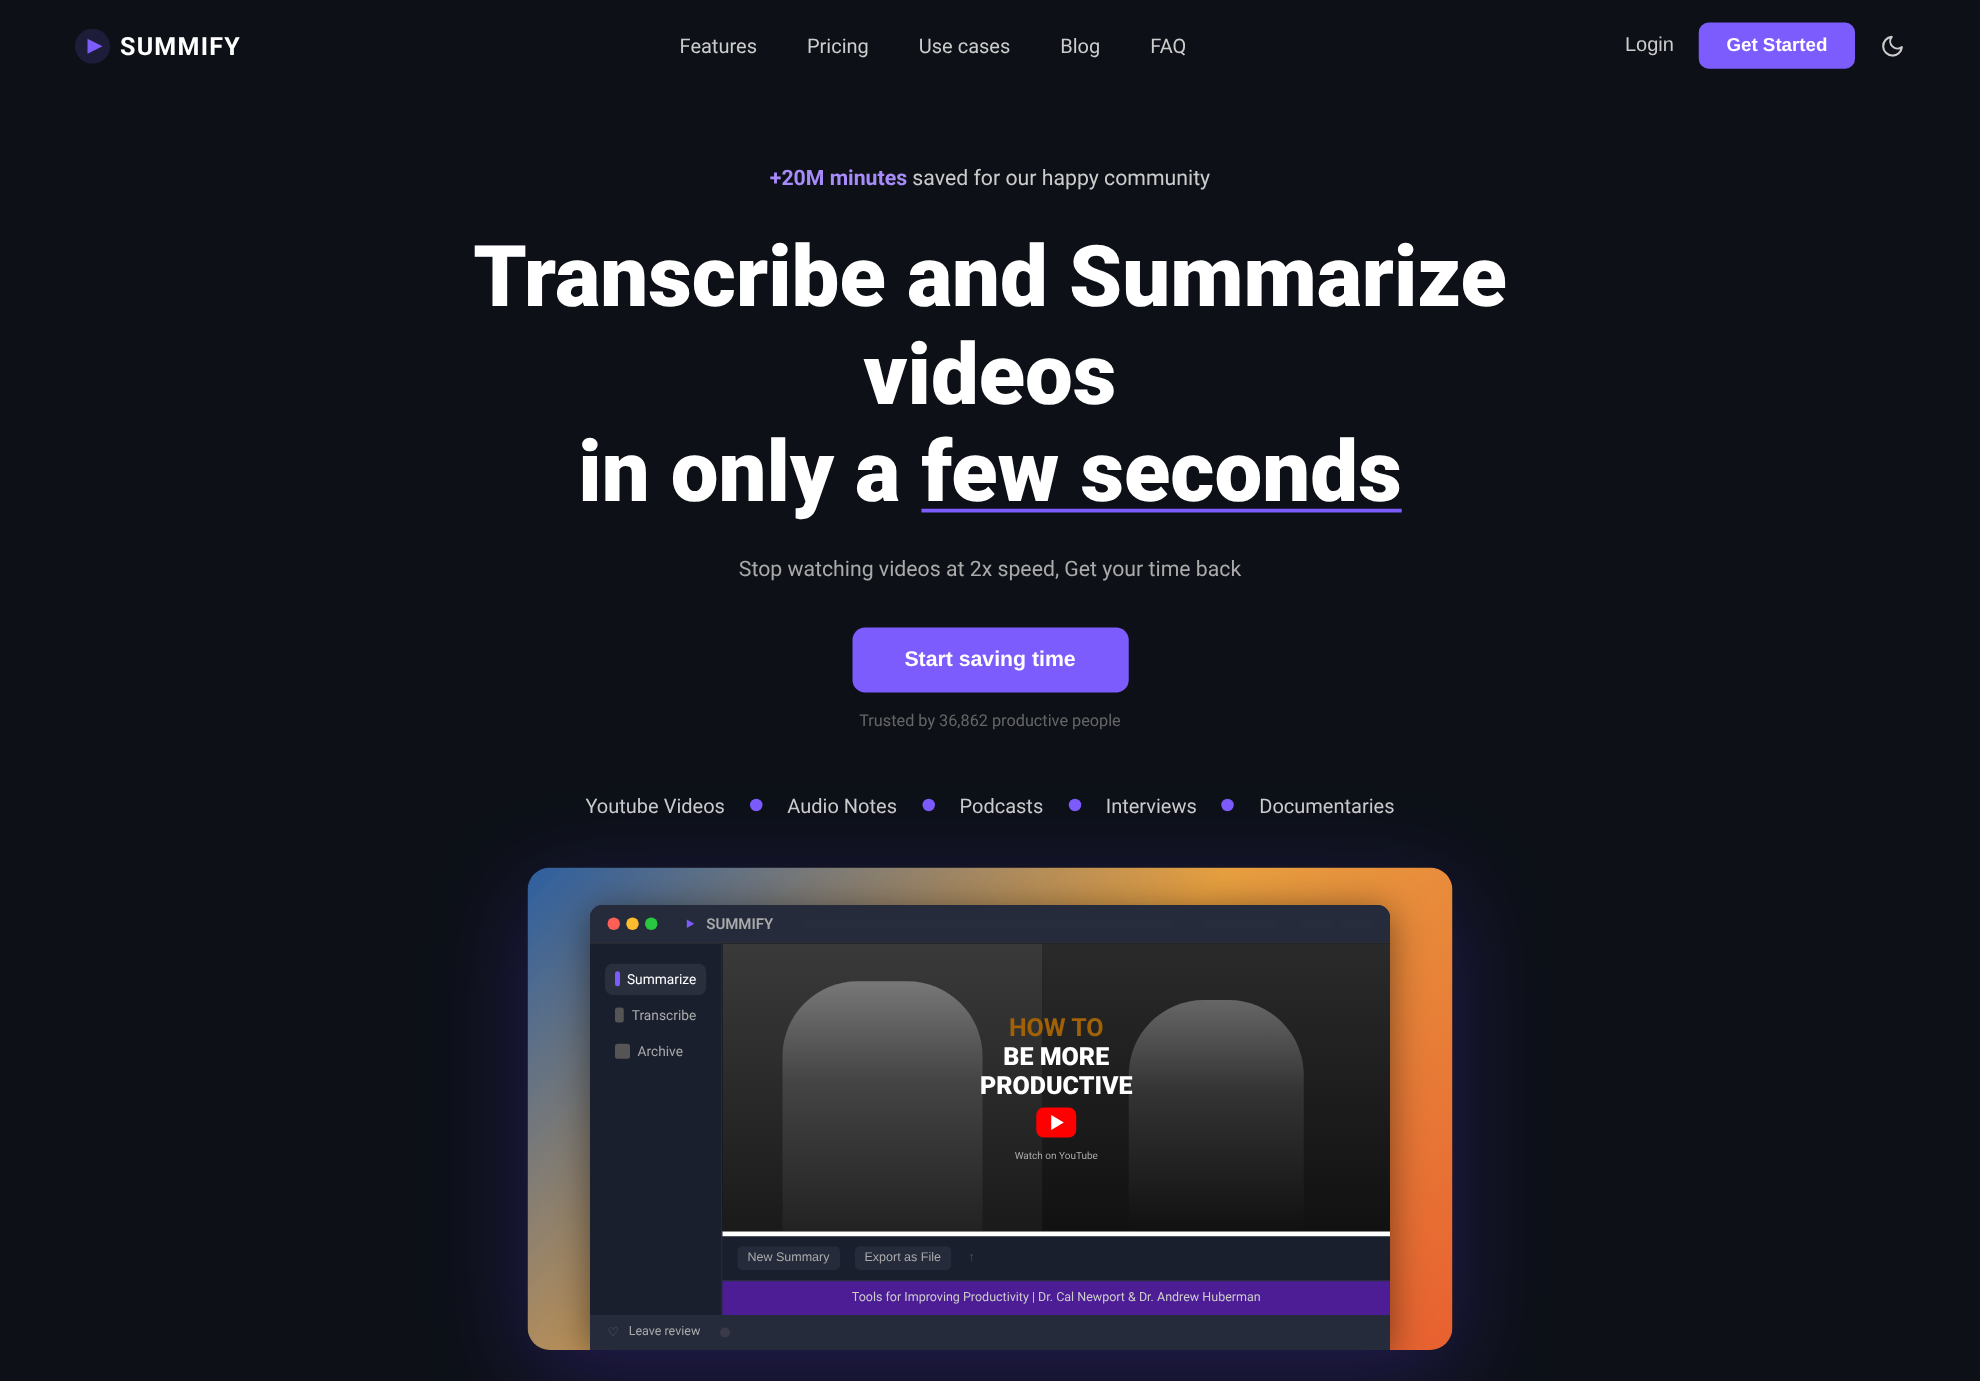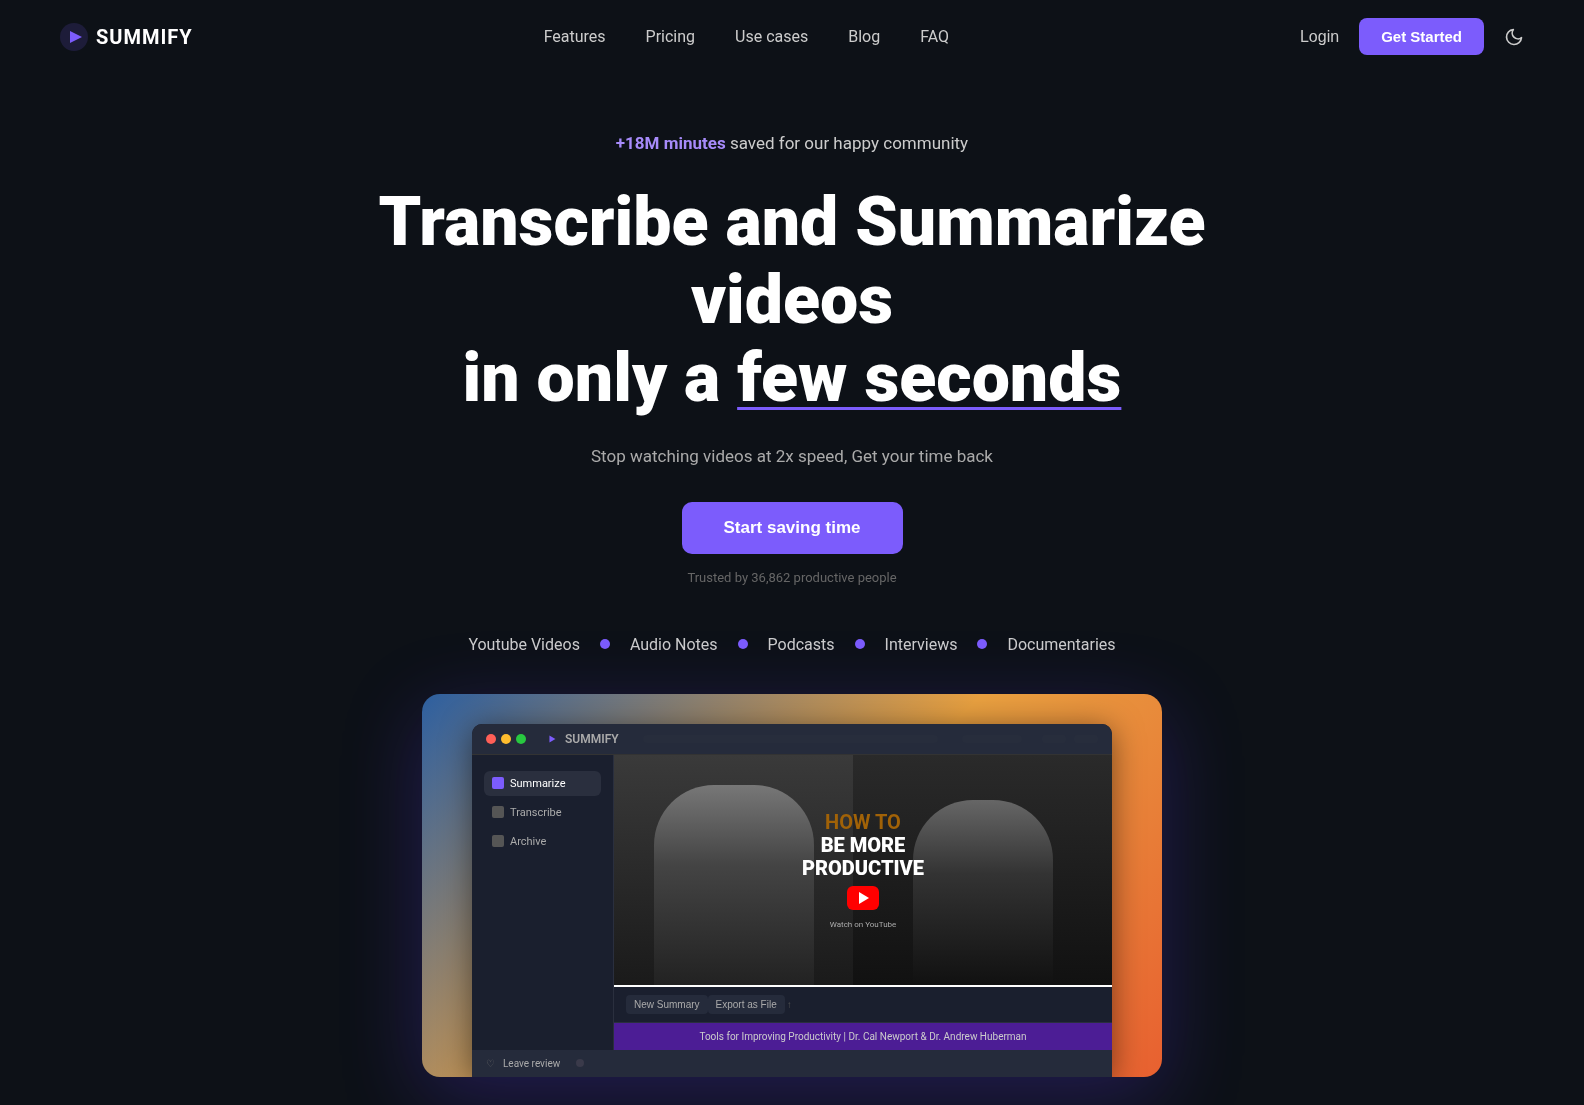--- a/index.html
+++ b/index.html
@@ -231,21 +231,21 @@
       color: #aaa;
       font-weight: 600;
       margin-left: 8px;
     }
 
     .app-window-body {
       display: flex;
     }
 
     .app-sidebar {
-      width: 142px;
+      width: 106px;
       background: #1a1f2e;
       padding: 16px 12px;
       border-right: 1px solid #2a2f3e;
     }
 
     .app-sidebar-item {
       font-size: 11px;
       color: #aaa;
       padding: 6px 8px;
       border-radius: 6px;
@@ -274,24 +274,25 @@
     .video-thumbnail {
       width: 100%;
       height: 230px;
       background: #111;
       position: relative;
       overflow: hidden;
     }
 
     .app-bottom-bar {
       background: #1a1f2e;
-      border-top: 2px solid #ffffff;
+      border-top: 4px solid #ffffff;
       padding: 8px 12px;
       display: flex;
       align-items: center;
+      gap: 12px;
     }
 
     .bottom-btn {
       font-size: 10px;
       color: #aaa;
       background: #252b3b;
       border: none;
       border-radius: 4px;
       padding: 4px 8px;
       cursor: pointer;
@@ -349,21 +350,21 @@
     <button class="dark-mode-btn">
       <svg width="20" height="20" viewBox="0 0 24 24" fill="none" stroke="#ccc" stroke-width="2" stroke-linecap="round" stroke-linejoin="round">
         <path d="M21 12.79A9 9 0 1 1 11.21 3 7 7 0 0 0 21 12.79z"></path>
       </svg>
     </button>
   </div>
 </nav>
 
 <section class="hero">
   <p class="community-badge">
-    <span class="highlight">+18M minutes</span><span> saved for our happy community</span>
+    <span class="highlight">+20M minutes</span><span> saved for our happy community</span>
   </p>
 
   <h1 class="hero-title">
     <span>Transcribe and Summarize videos</span><br>
     <span>in only a </span><span class="underline-text">few seconds</span>
   </h1>
 
   <p class="hero-subtitle">Stop watching videos at 2x speed, Get your time back</p>
 
   <button class="cta-btn">Start saving time</button>

